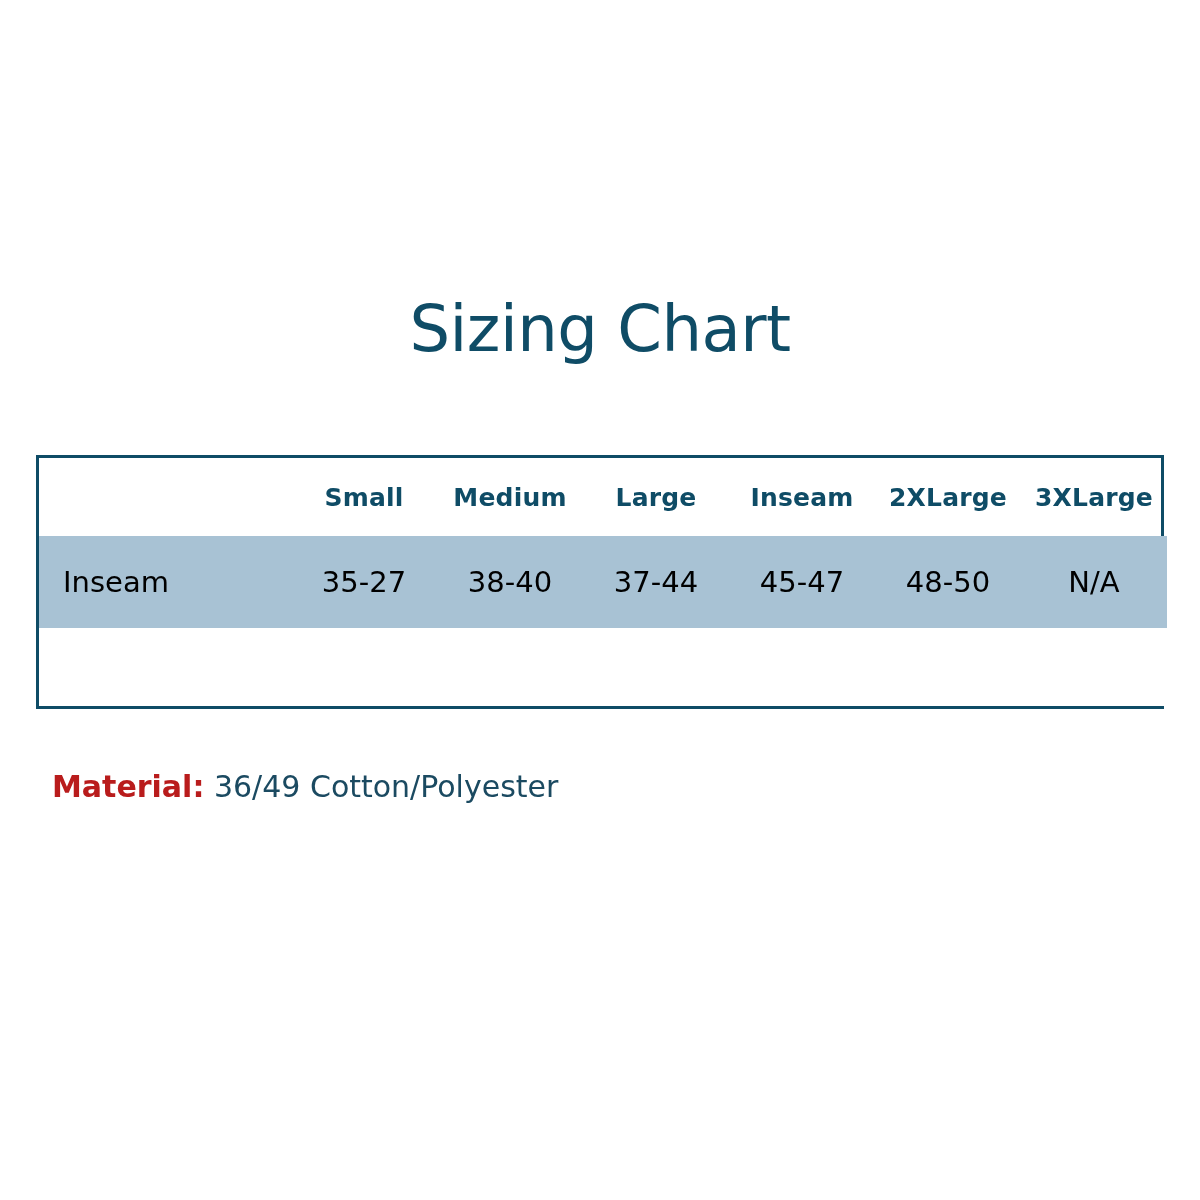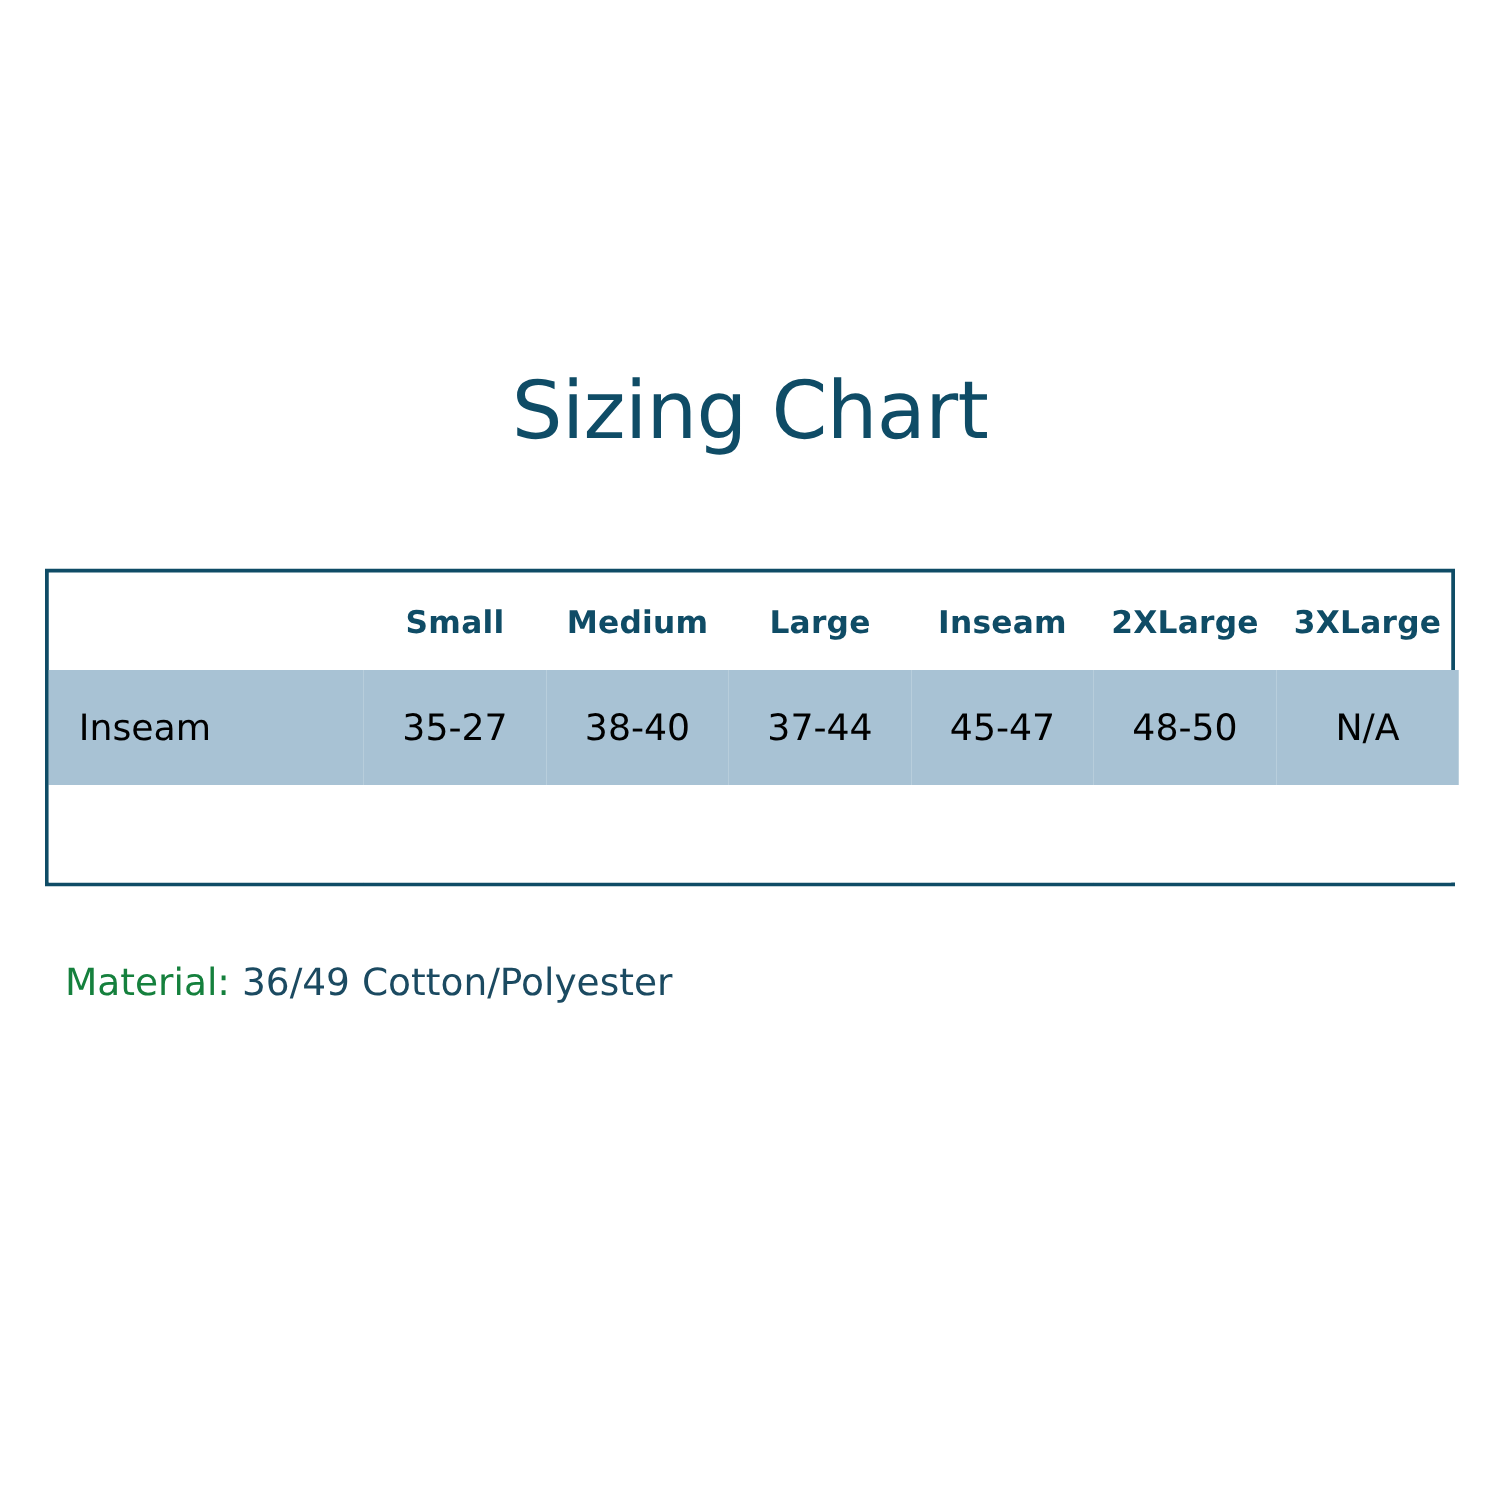--- a/index.html
+++ b/index.html
@@ -94,22 +94,22 @@
     left: 52px;
     width: 1000px;
   }
   .note-line {
     font-size: 30px;
     line-height: 1.5;
     color: #1b4a61;
     font-weight: 400;
   }
   .note-line .strong {
-    font-weight: normal;
-    color: #15803d;
+    font-weight: bold;
+    color: #b91c1c;
   }
 </style>
 </head>
 <body>
 
 <div class="page">
 
   <div class="title">Sizing Chart</div>
 
   <div class="table-wrap">

